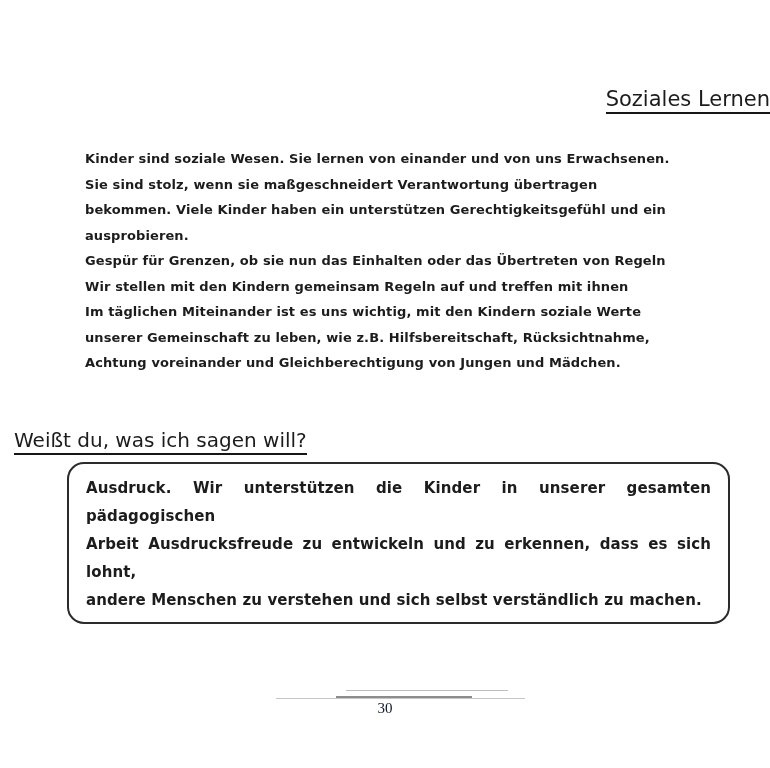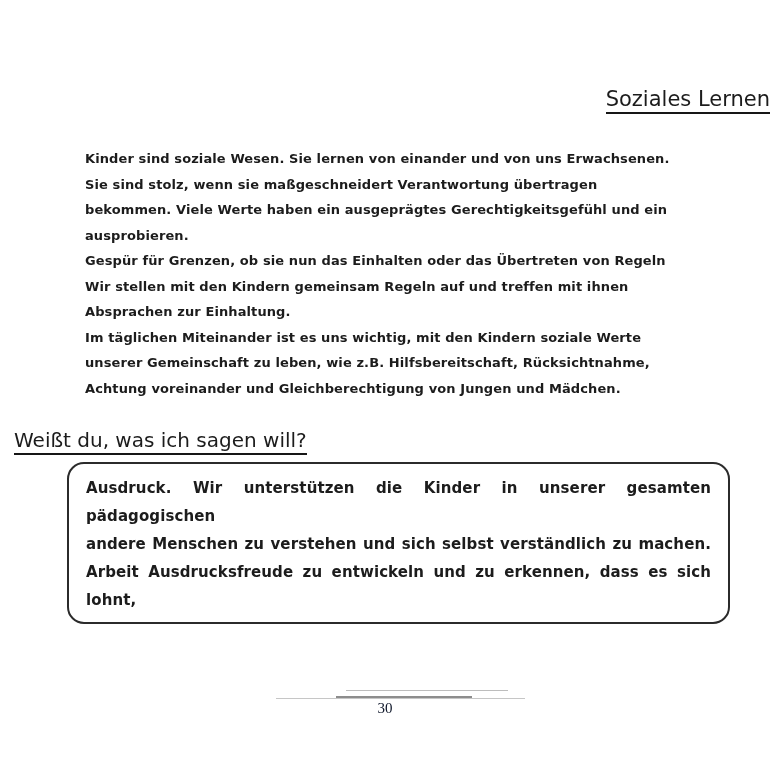--- a/index.html
+++ b/index.html
@@ -72,36 +72,35 @@
 </head>
 <body>
 
 <div class="page">
 
   <h1 class="title"><span class="underlined">Soziales Lernen</span></h1>
 
   <div class="body-text">
       <div class="body-line">Kinder sind soziale Wesen. Sie lernen von einander und von uns Erwachsenen.</div>
       <div class="body-line">Sie sind stolz, wenn sie maßgeschneidert Verantwortung übertragen</div>
-      <div class="body-line">bekommen. Viele Werte haben ein ausgeprägtes Gerechtigkeitsgefühl und ein</div>
+      <div class="body-line">bekommen. Viele Kinder haben ein unterstützen Gerechtigkeitsgefühl und ein</div>
       <div class="body-line">ausprobieren.</div>
       <div class="body-line">Gespür für Grenzen, ob sie nun das Einhalten oder das Übertreten von Regeln</div>
       <div class="body-line">Wir stellen mit den Kindern gemeinsam Regeln auf und treffen mit ihnen</div>
-      <div class="body-line">Absprachen zur Einhaltung.</div>
       <div class="body-line">Im täglichen Miteinander ist es uns wichtig, mit den Kindern soziale Werte</div>
       <div class="body-line">unserer Gemeinschaft zu leben, wie z.B. Hilfsbereitschaft, Rücksichtnahme,</div>
       <div class="body-line">Achtung voreinander und Gleichberechtigung von Jungen und Mädchen.</div>
     </div>
 
   <h2 class="subtitle"><span class="underlined">Weißt du, was ich sagen will?</span></h2>
 
   <div class="speech-box">
       <div class="box-line">Ausdruck. Wir unterstützen die Kinder in unserer gesamten pädagogischen</div>
+      <div class="box-line">Arbeit Ausdrucksfreude zu entwickeln und zu erkennen, dass es sich lohnt,</div>
       <div class="box-line">andere Menschen zu verstehen und sich selbst verständlich zu machen.</div>
-      <div class="box-line">Arbeit Ausdrucksfreude zu entwickeln und zu erkennen, dass es sich lohnt,</div>
     </div>
 
   <div class="footer-rule-upper"></div>
   <div class="footer-rule-long"></div>
   <div class="footer-rule-dark"></div>
 
   <div class="page-number">30</div>
 
 </div>
 

